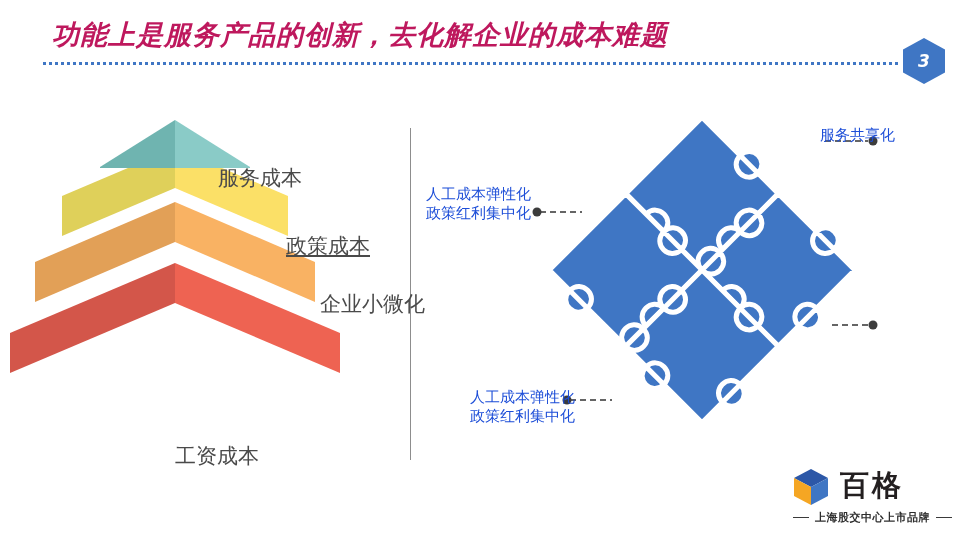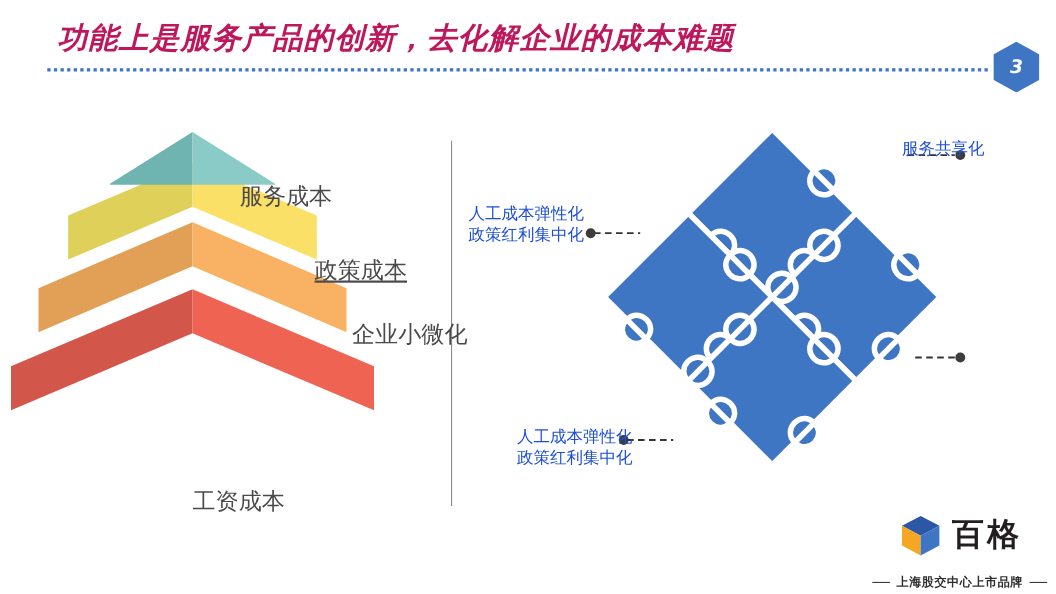--- a/index.html
+++ b/index.html
@@ -114,37 +114,37 @@
   #logo-block {
     position: absolute;
     left: 790px;
     top: 464px;
     width: 165px;
     height: 70px;
   }
   #logo-mark-row {
     display: flex;
     align-items: center;
-    justify-content: center;
+    justify-content: flex-start;
     gap: 8px;
     height: 44px;
   }
   #logo-wordmark {
     font-size: 29px;
     font-weight: 700;
     color: #231f20;
     letter-spacing: 3px;
     font-family: "DejaVu Sans", "Liberation Sans", sans-serif;
   }
   #logo-tagline-row {
     display: flex;
     align-items: center;
     justify-content: center;
     gap: 6px;
-    margin-top: 14px;
+    margin-top: 2px;
   }
   .tag-rule {
     width: 16px;
     height: 0;
     border-top: 1px solid #3a3a3a;
   }
   #logo-tagline {
     font-size: 11px;
     font-weight: 700;
     color: #2e2e2e;

